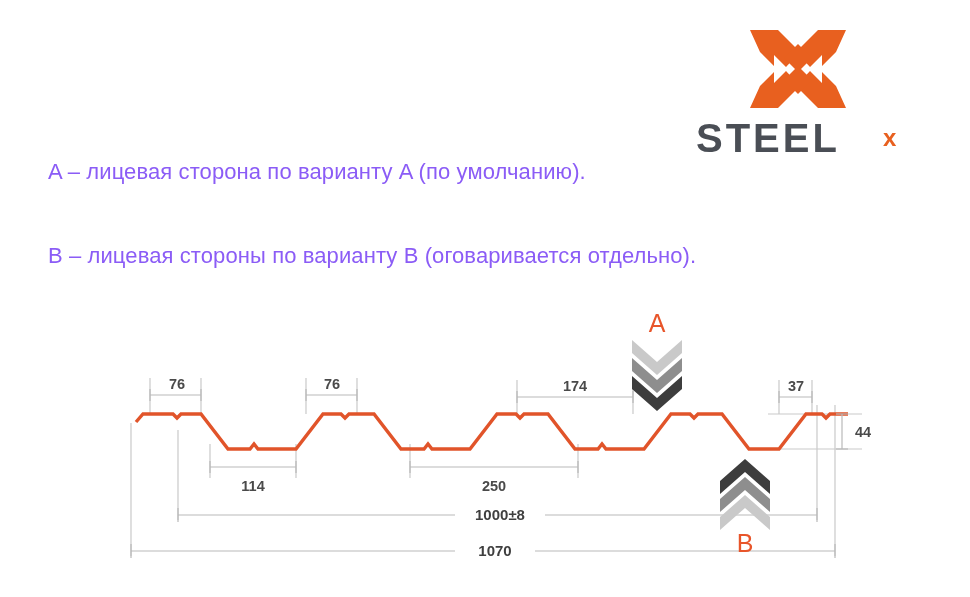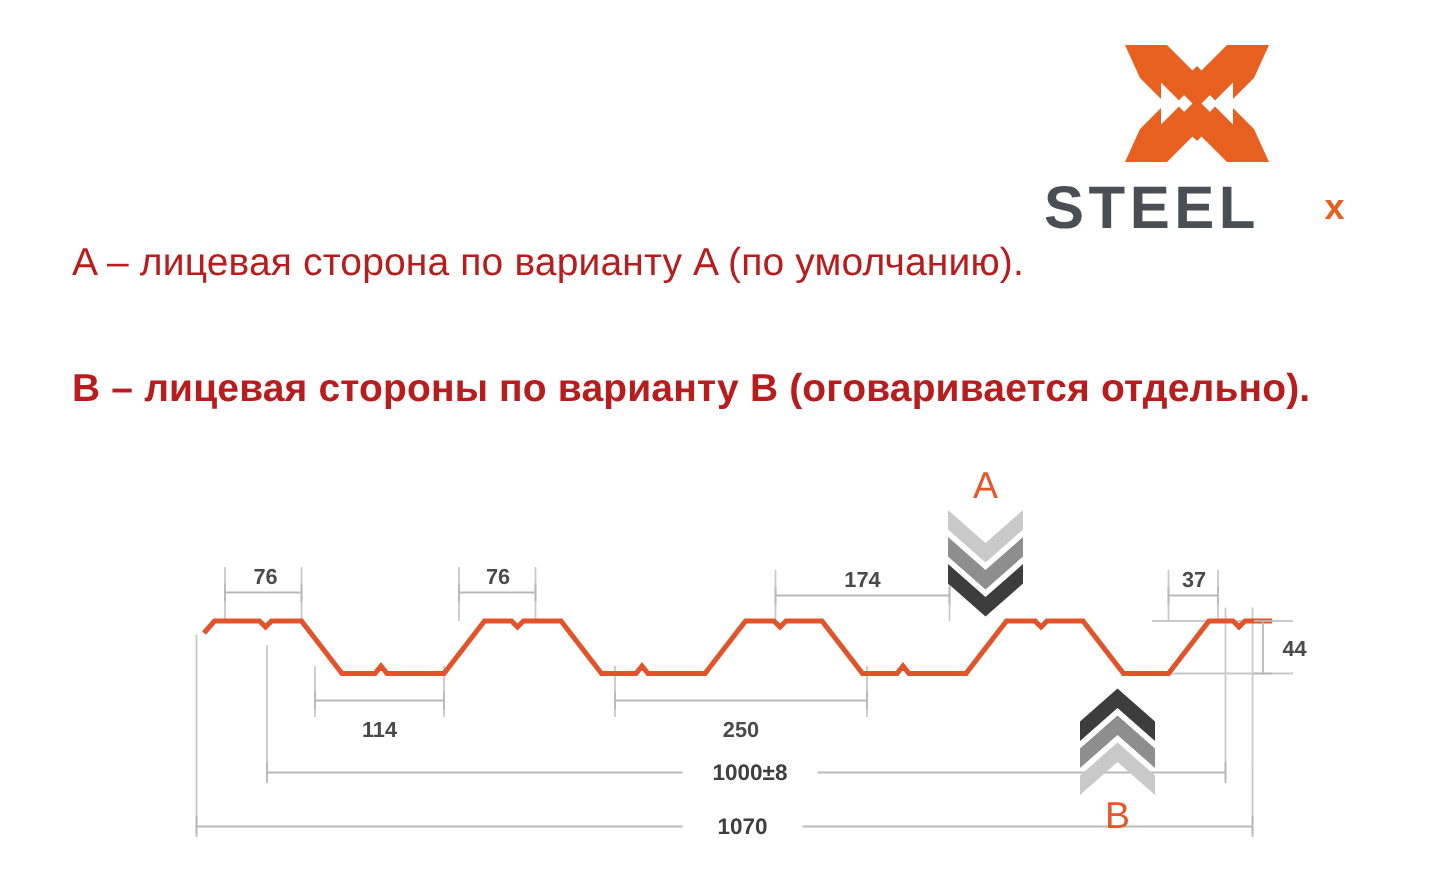--- a/index.html
+++ b/index.html
@@ -36,28 +36,28 @@
     left: 0;
     top: 88px;
     width: 250px;
     height: 44px;
   }
 
   
   .note {
     position: absolute;
     left: 48px;
-    color: #b91c1c;
-    font-size: 26px;
+    color: #8b5cf6;
+    font-size: 22px;
     font-family: "Liberation Sans", sans-serif;
     letter-spacing: 0.1px;
     white-space: nowrap;
   }
   #note-a { top: 159px; }
-  #note-b { top: 243px; font-weight: bold; }
+  #note-b { top: 243px; }
 
   
   #drawing {
     position: absolute;
     left: 0;
     top: 0;
     width: 970px;
     height: 597px;
   }
 

